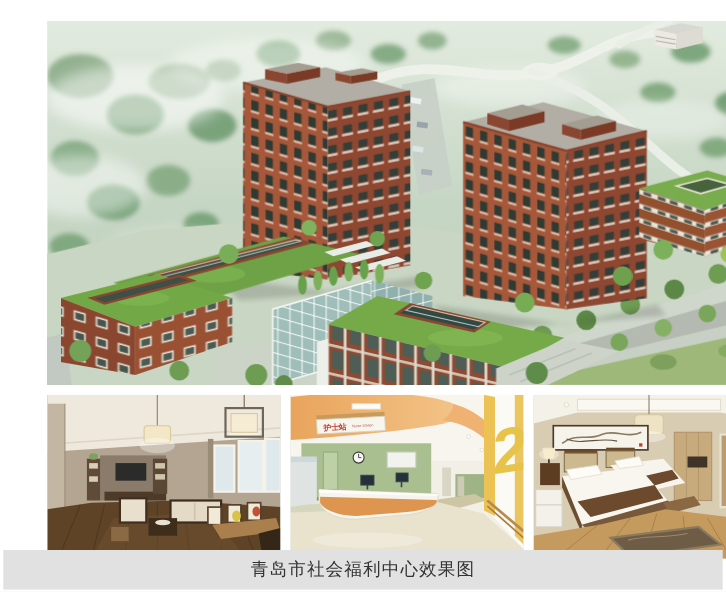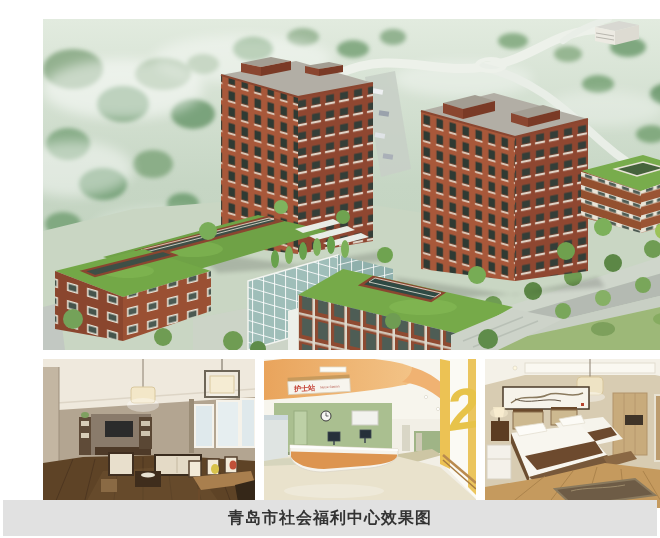--- a/index.html
+++ b/index.html
@@ -11,21 +11,21 @@
   .photo svg{display:block;}
   #aerial{left:3px;top:3px;width:654px;height:331px;}
   #interior-1{left:3px;top:343px;width:212px;height:149px;}
   #interior-2{left:224px;top:343px;width:212px;height:149px;}
   #interior-3{left:445px;top:343px;width:212px;height:149px;}
   #caption-bar{
     position:absolute;left:3px;top:500px;width:654px;height:36px;
     background:#e1e1e1;display:flex;align-items:center;justify-content:center;
   }
   #caption-bar span{
-    font-size:16px;font-weight:bold;color:#333333;letter-spacing:1px;
+    font-size:16px;font-weight:normal;color:#333333;letter-spacing:1px;
   }
 </style>
 </head>
 <body>
 
 <figure class="photo" id="aerial">
 <svg width="654" height="331" viewBox="0 0 654 331">
   <defs>
     <linearGradient id="sky" x1="0" y1="0" x2="0" y2="1">
       <stop offset="0" stop-color="#e2ebdf"></stop>

